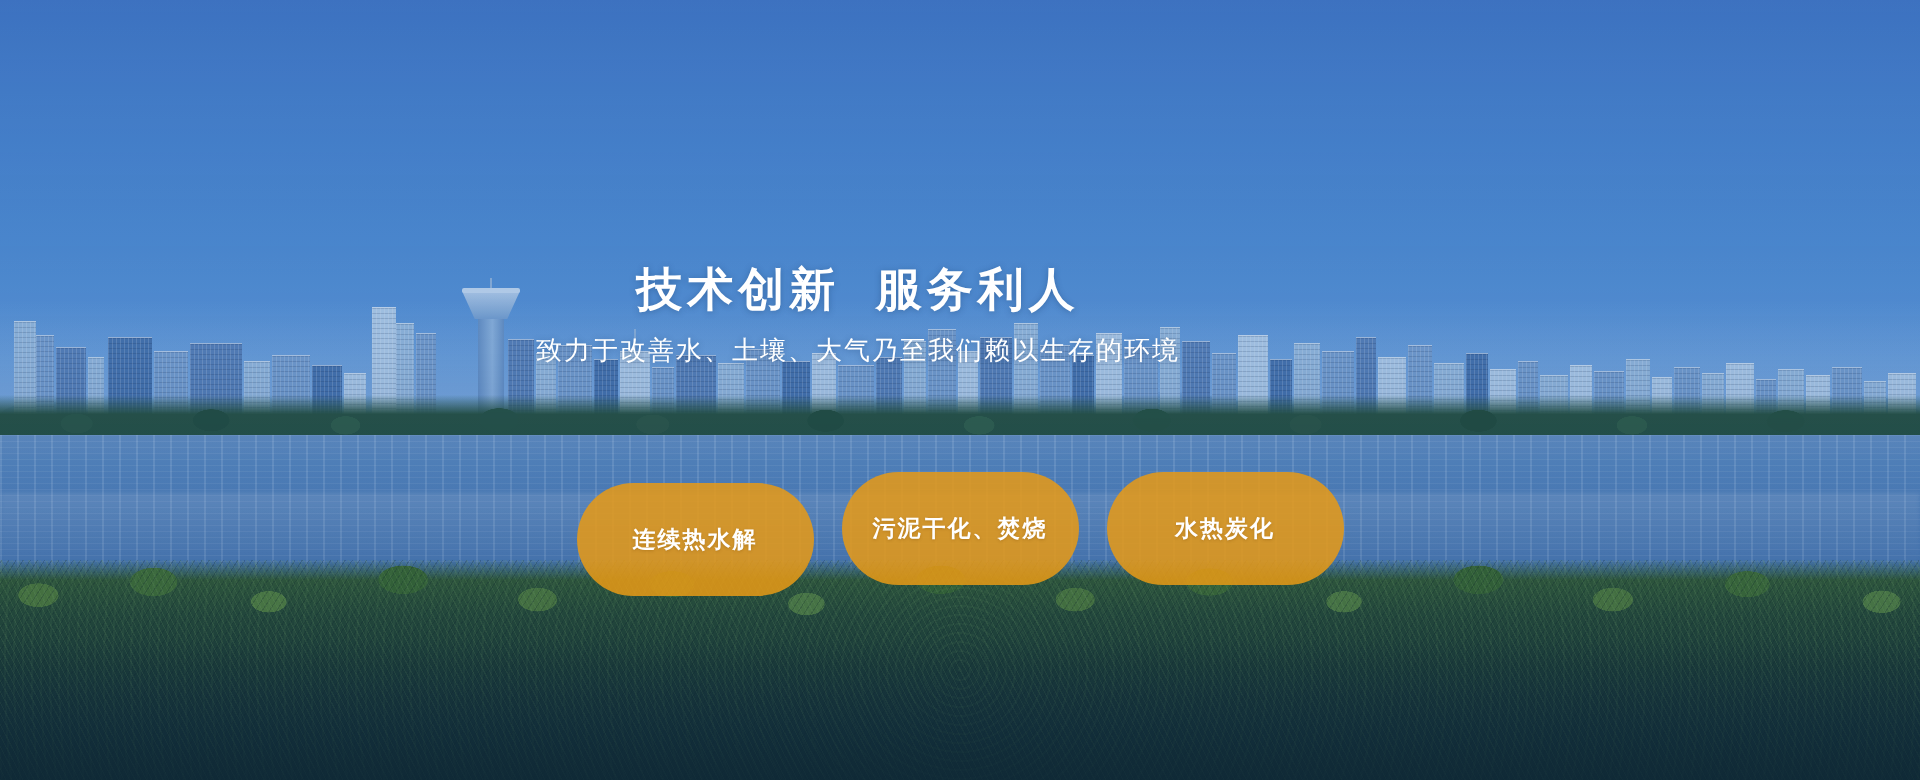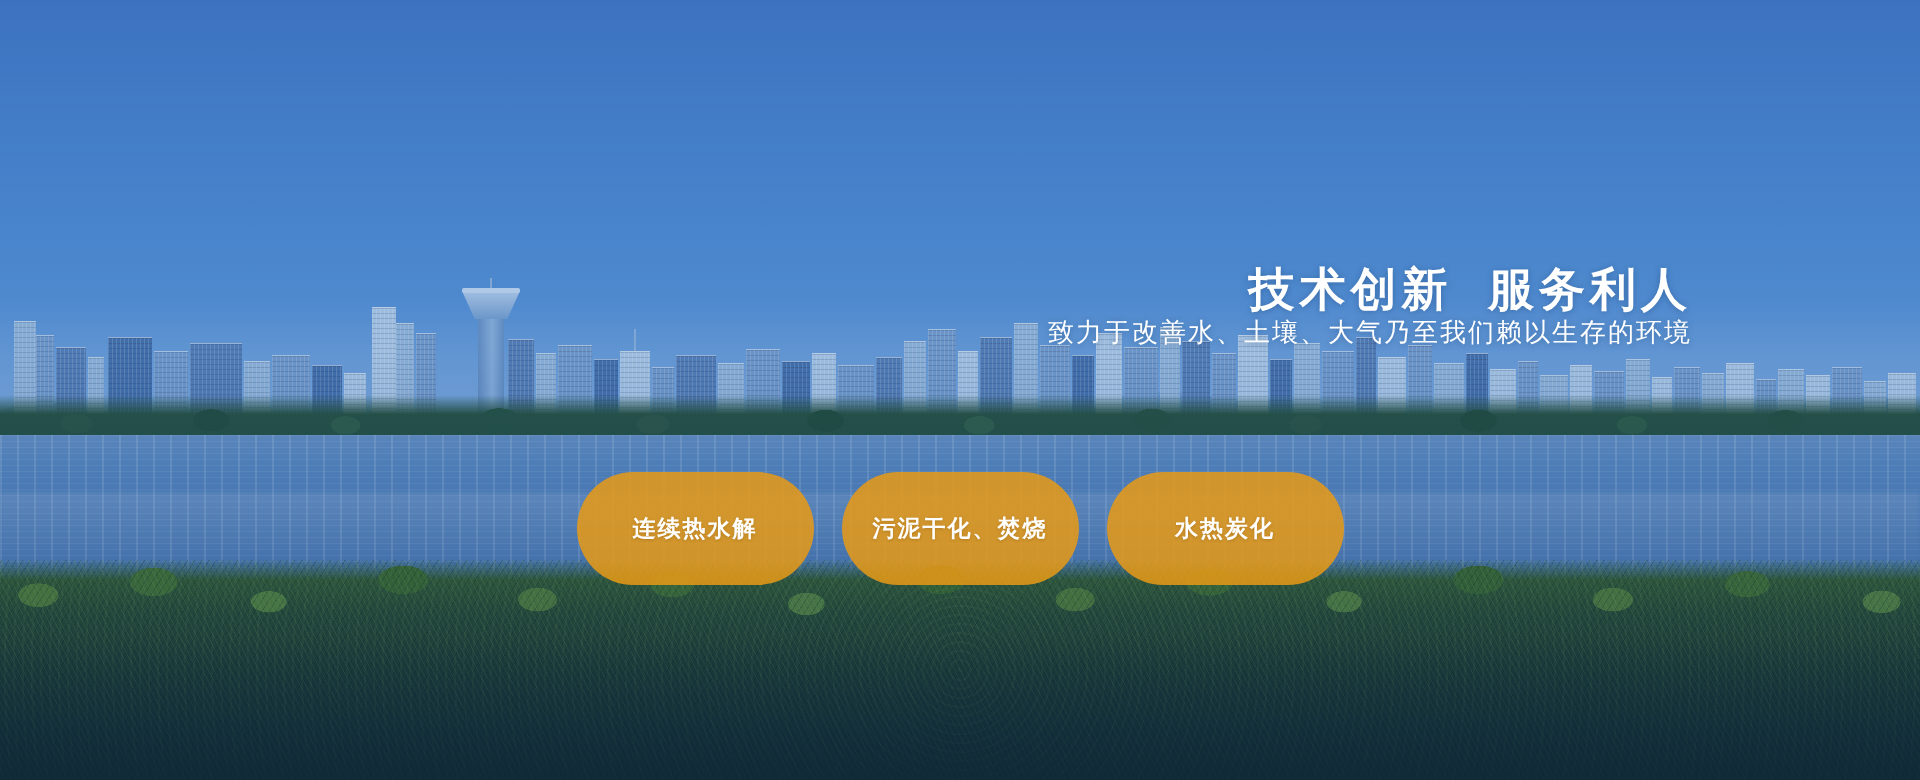--- a/index.html
+++ b/index.html
@@ -186,33 +186,34 @@
       rgba(42,104,180,.10) 0%,
       rgba(42,104,180,.16) 45%,
       rgba(30,80,150,.30) 72%,
       rgba(24,66,130,.40) 100%);
     mix-blend-mode:multiply;
     pointer-events:none;
   }
 
   
   .copy {
-    position:absolute; left:0; top:262px; width:1692px;
-    text-align:right; z-index:6;
+    position:absolute; left:12px; top:262px; width:1692px;
+    text-align:center; z-index:6;
   }
   .hero-title {
     font-size:46px;
     font-weight:700;
     color:#ffffff;
     letter-spacing:5px;
     line-height:1.18;
     white-space:pre;
     text-shadow:0 1px 6px rgba(20,55,100,.35);
   }
   .hero-sub {
+    margin-top:18px;
     font-size:26px;
     font-weight:400;
     color:#ffffff;
     letter-spacing:2px;
     line-height:1.3;
     text-shadow:0 1px 6px rgba(20,55,100,.40);
   }
 
   
   .btn-row {
@@ -227,21 +228,21 @@
     border-radius:60px;
     background:rgba(230,154,22,.86);
     color:#ffffff;
     font-size:23px;
     font-weight:700;
     letter-spacing:2px;
     cursor:pointer;
     user-select:none;
     text-shadow:0 1px 3px rgba(120,70,0,.30);
   }
-  .pill.w1 { width:237px; }
+  .pill.w1 { width:237px;margin-top:11px; }
   .pill.w2 { width:237px; }
   .pill.w3 { width:237px; }
 </style>
 </head>
 <body>
 
 <div id="hero">
 
   <div class="sky"></div>
   <div class="sky-haze"></div>

